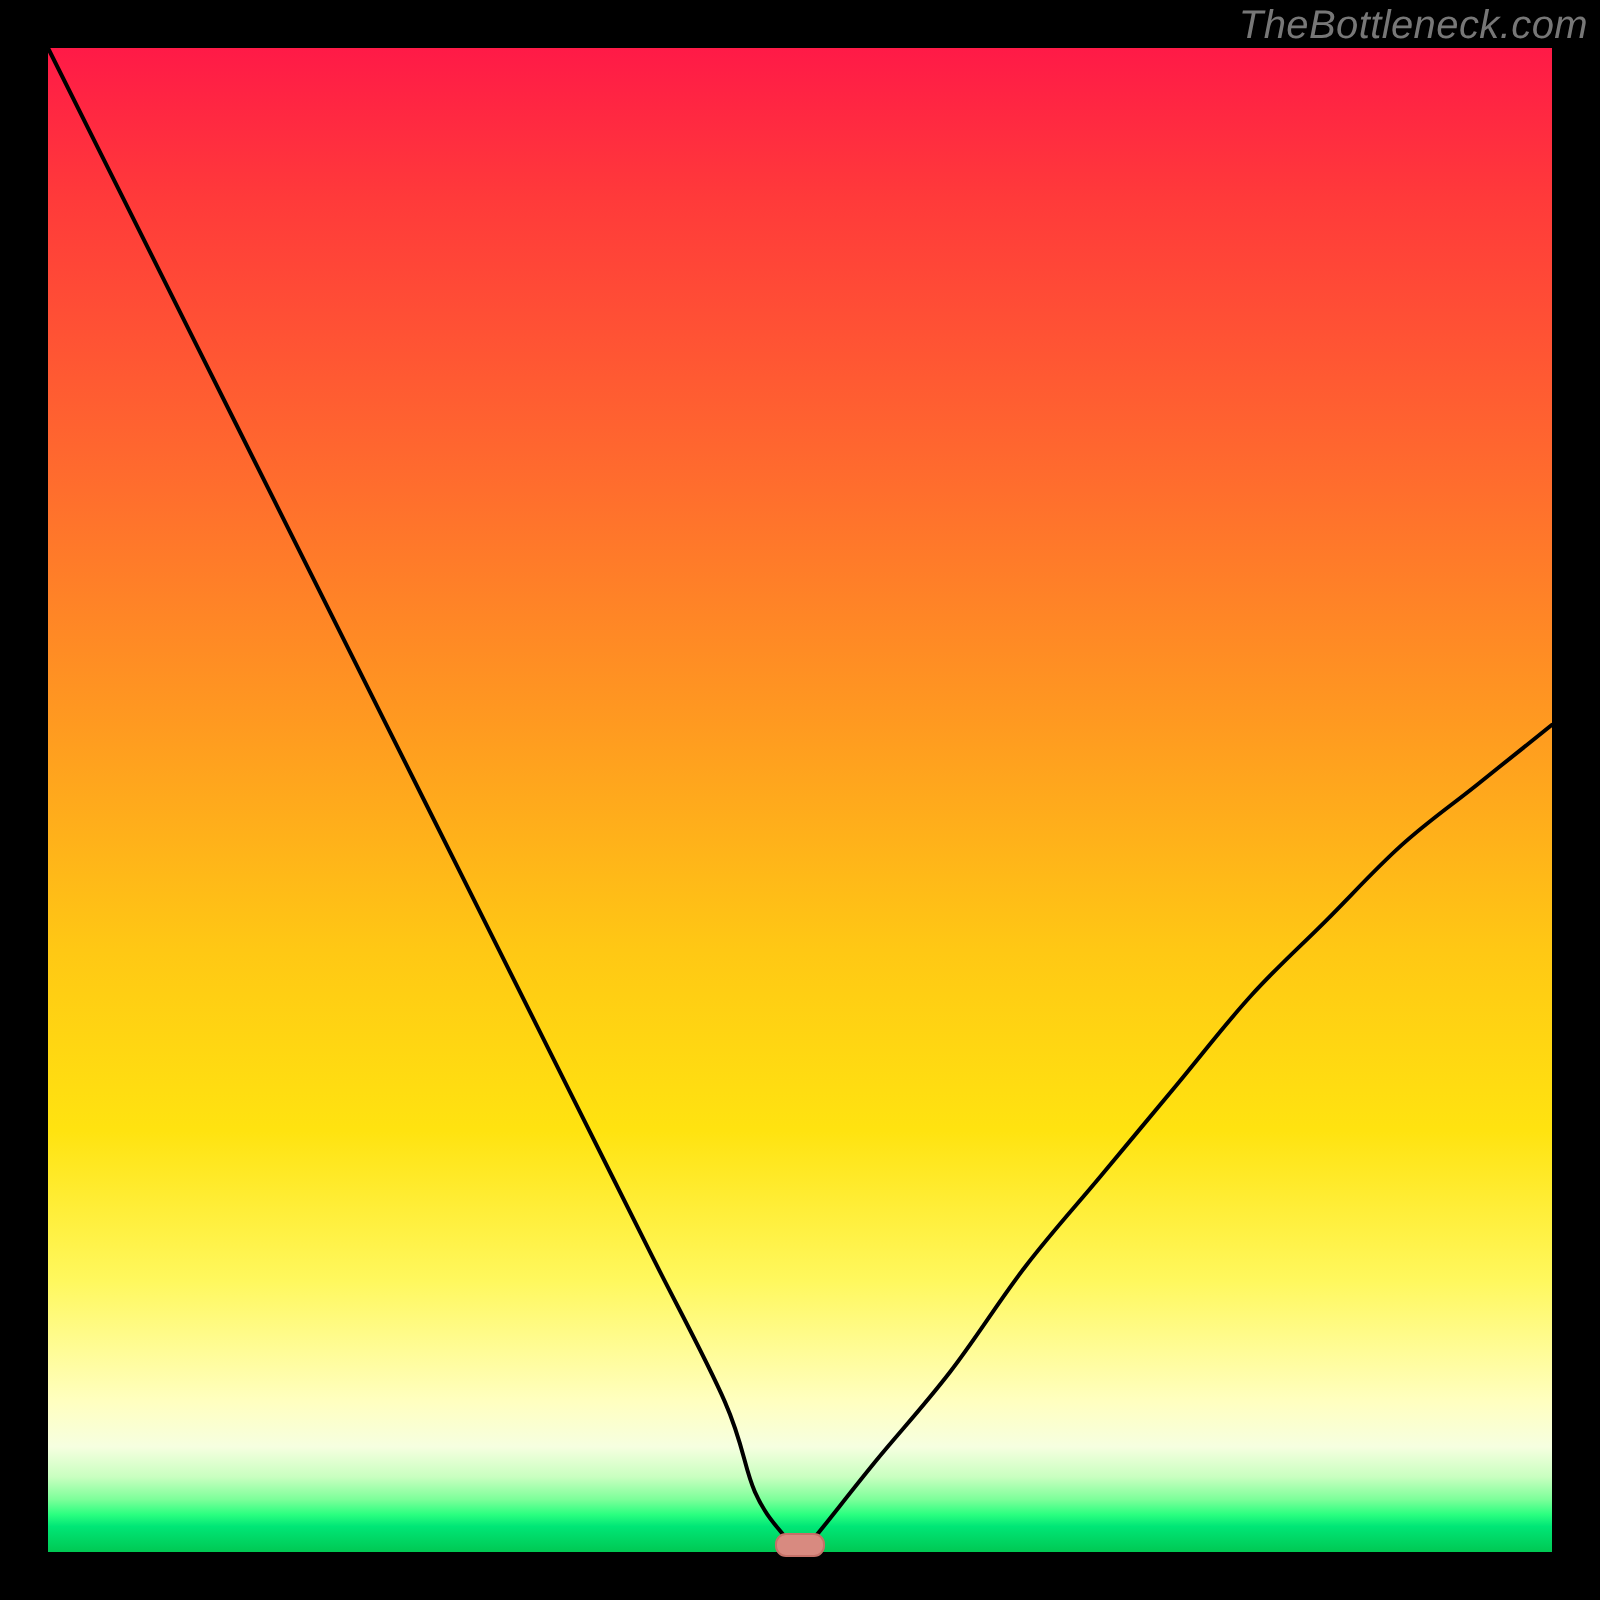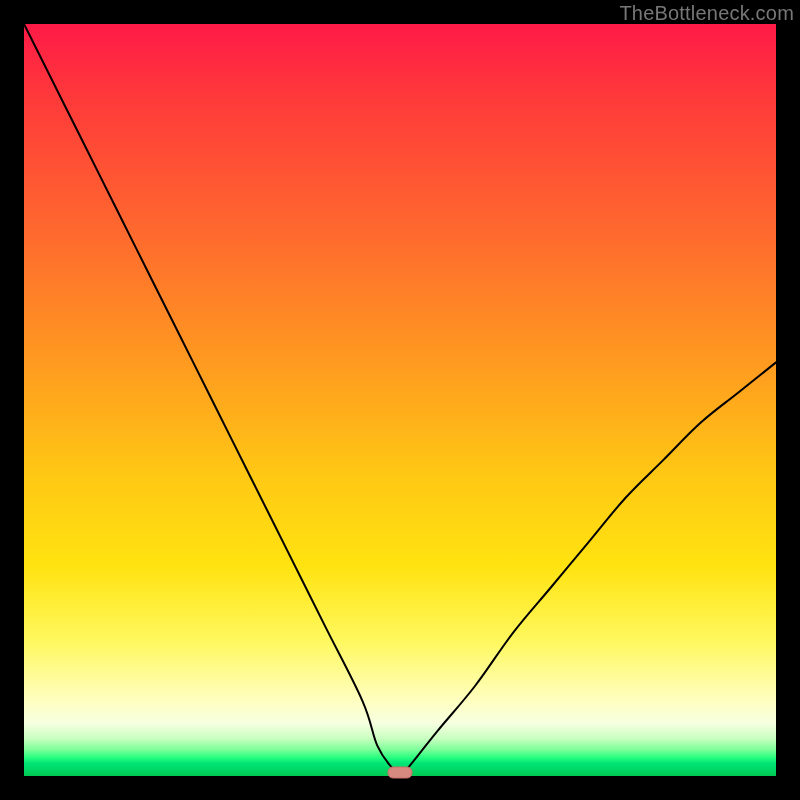--- a/index.html
+++ b/index.html
@@ -9,20 +9,21 @@
     height: 800px;
     overflow: hidden;
     background: #000;
     font-family: Arial, Helvetica, sans-serif;
   }
   .frame {
     position: relative;
     width: 800px;
     height: 727px;
     background: #000;
+    font-style: italic;
   }
   .plot-area {
     position: absolute;
     left: 24px;
     top: 24px;
     width: 752px;   
     height: 752px;
     
     background: linear-gradient(
       to bottom,

